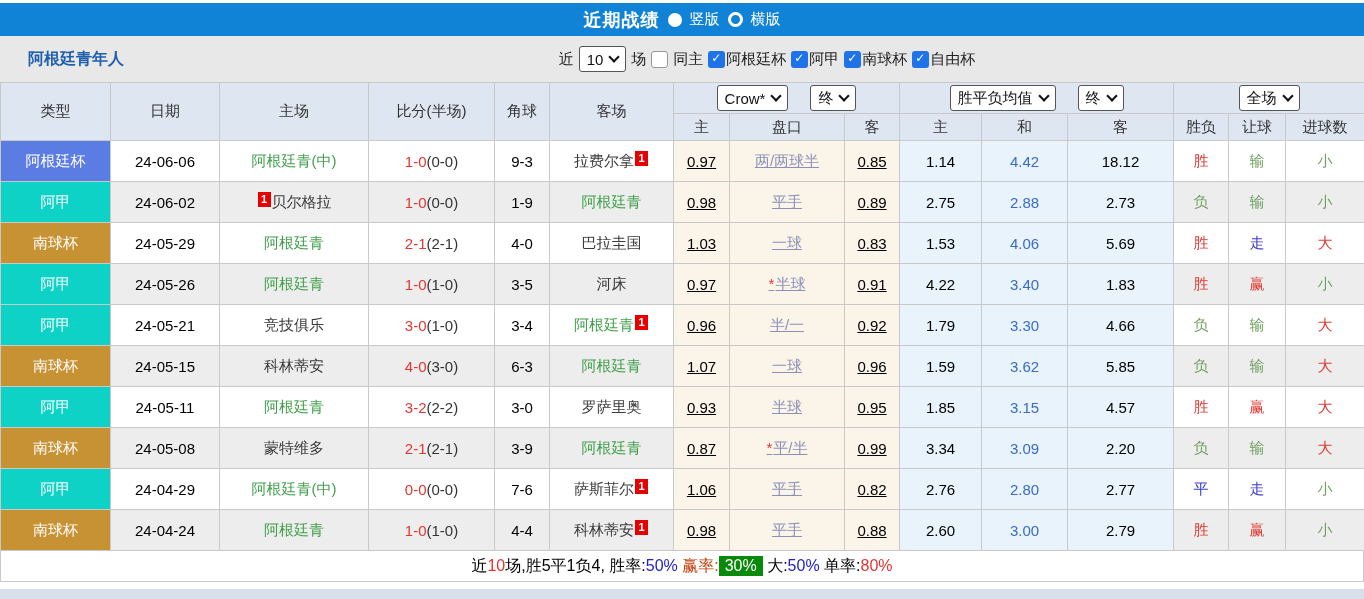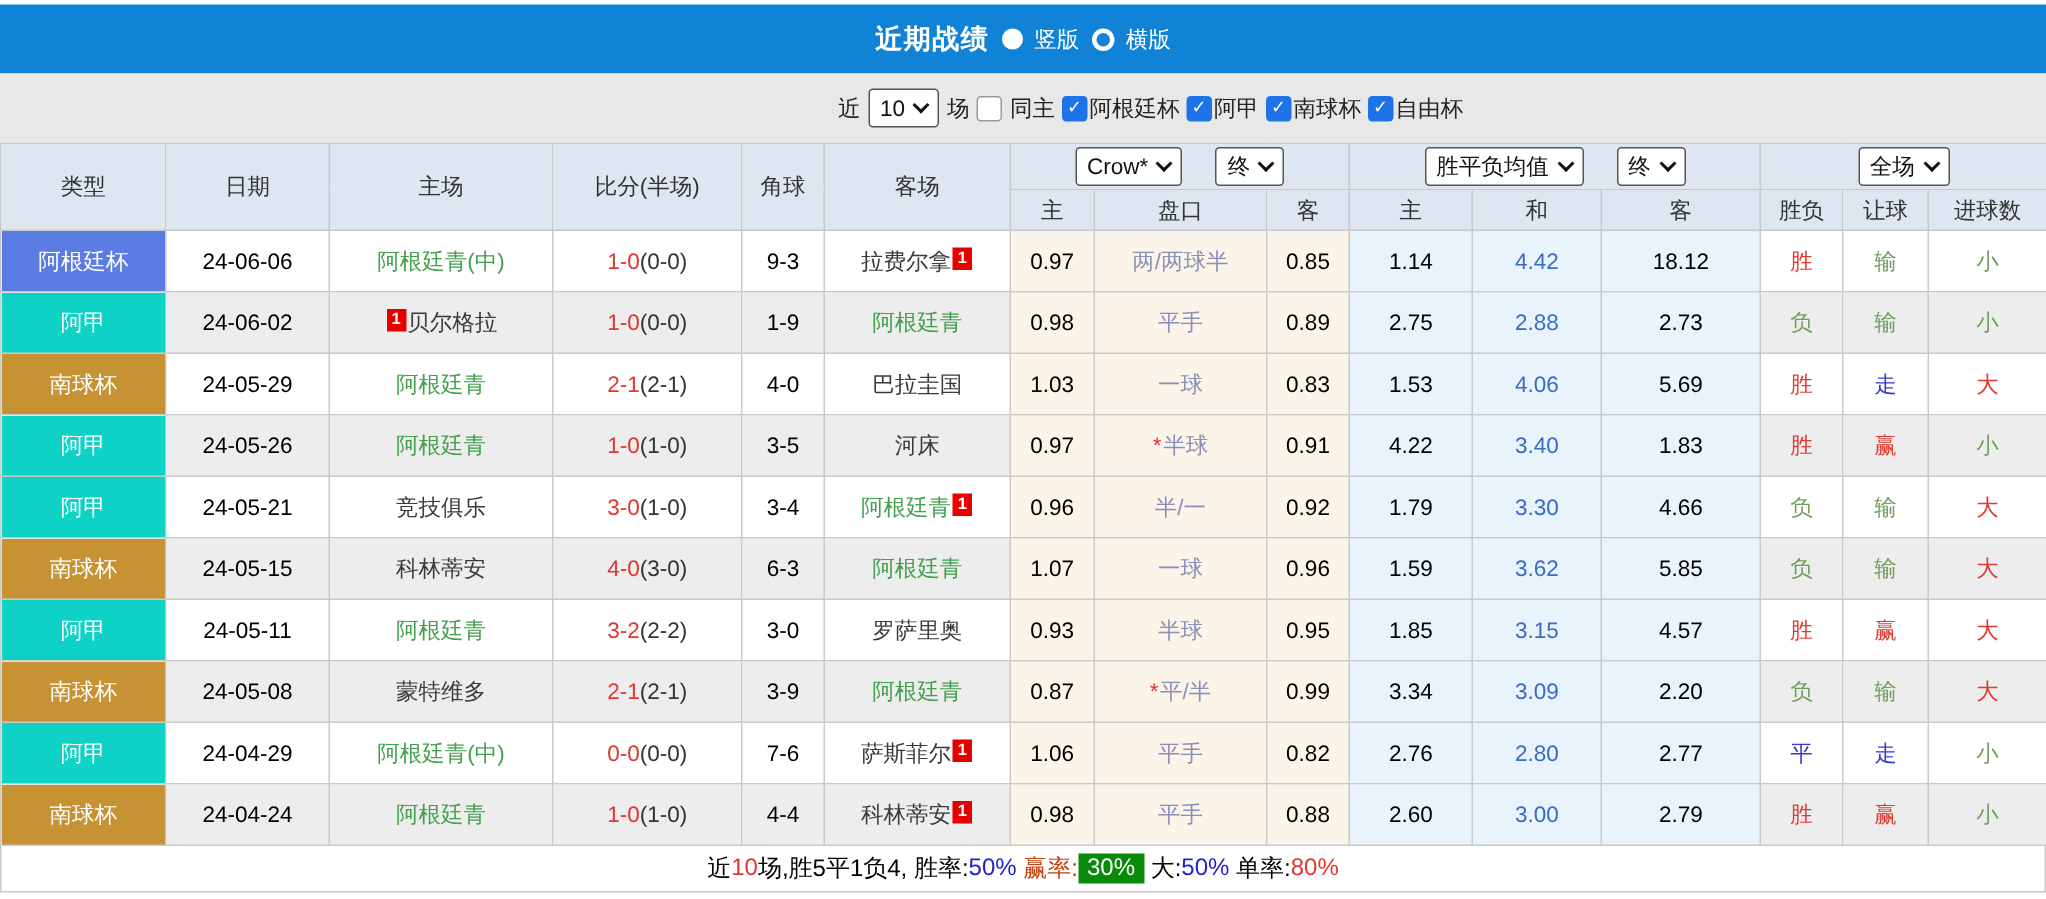--- a/index.html
+++ b/index.html
@@ -1,20 +1,20 @@
 <!DOCTYPE html>
 <html><head>
 <meta charset="utf-8">
 <style>
   * { margin:0; padding:0; box-sizing:border-box; }
   body { font-family:"Liberation Sans","DejaVu Sans",sans-serif; background:#fff; width:1364px; }
   .page { width:1364px; padding-top:3px; }
 
   
-  .titlebar { height:46px; background:#1183d6; display:flex; align-items:center; justify-content:center; gap:8px; color:#fff; }
+  .titlebar { height:33px; background:#1183d6; display:flex; align-items:center; justify-content:center; gap:8px; color:#fff; }
   .titlebar .main-title { font-size:18px; font-weight:bold; letter-spacing:1px; }
   .radio { width:14px; height:14px; border-radius:50%; display:inline-block; vertical-align:middle; }
   .radio.filled { background:#fff; }
   .radio.hollow { border:3px solid #fff; background:transparent; width:15px; height:15px; }
   .radio-label { font-size:15px; }
 
   
   .toolbar { position:relative; height:46px; background:#e8e8e8; display:flex; align-items:center; justify-content:center; }
   .team-name { position:absolute; left:28px; top:0; height:100%; display:flex; align-items:center; font-size:16px; font-weight:bold; color:#1f5fae; }
   .controls { display:flex; align-items:center; gap:5px; transform:translateX(85px); font-size:15px; color:#222; }
@@ -28,21 +28,21 @@
 
   
   table { border-collapse:collapse; table-layout:fixed; width:1364px; font-size:15px; }
   th, td { border:1px solid #c9c9c9; text-align:center; font-weight:normal; overflow:hidden; white-space:nowrap; }
   thead th { background:#dde6f1; color:#333; }
   .selrow th { height:31px; border-bottom:1px solid #c9c9c9; }
   .subrow th { height:27px; }
   tbody td { height:41px; }
   tr.r-odd td { background:#fff; }
   tr.r-even td { background:#ededed; }
-  td.bg-cream, tr.r-odd td.bg-cream, tr.r-even td.bg-cream { background:#fbf4e9; }
+  td.bg-cream, tr.r-odd td.bg-cream, tr.r-even td.bg-cream { background:#fbf4e9;text-decoration:underline; }
   td.bg-blue, tr.r-odd td.bg-blue, tr.r-even td.bg-blue { background:#e9f3fb; }
   td.c-league { color:#fff; }
   .t-green { color:#44a04e; }
   .t-dark { color:#3a3a3a; }
   .score { color:#e53530; }
   .half { color:#333; }
   .line-text { color:#8a90b8; }
   .star { color:#e53530; margin-right:1px; }
   td.mid-odds { color:#3a6bc5; }
   .clr-red { color:#e03a33; }
@@ -63,20 +63,21 @@
 
   <div class="titlebar">
     <span class="main-title">近期战绩</span>
     <span class="radio filled"></span>
     <span class="radio-label">竖版</span>
     <span class="radio hollow"></span>
     <span class="radio-label">横版</span>
   </div>
 
   <div class="toolbar">
+    <div class="team-name">阿根廷青年人</div>
     <div class="controls">
       <span>近</span>
       <span class="selectbox">
         <span>10</span>
           <span class="chev"></span>
       </span>
       <span>场</span>
       <span class="cb unchecked"></span>
       <span>同主</span>
       <span class="cb-item">

